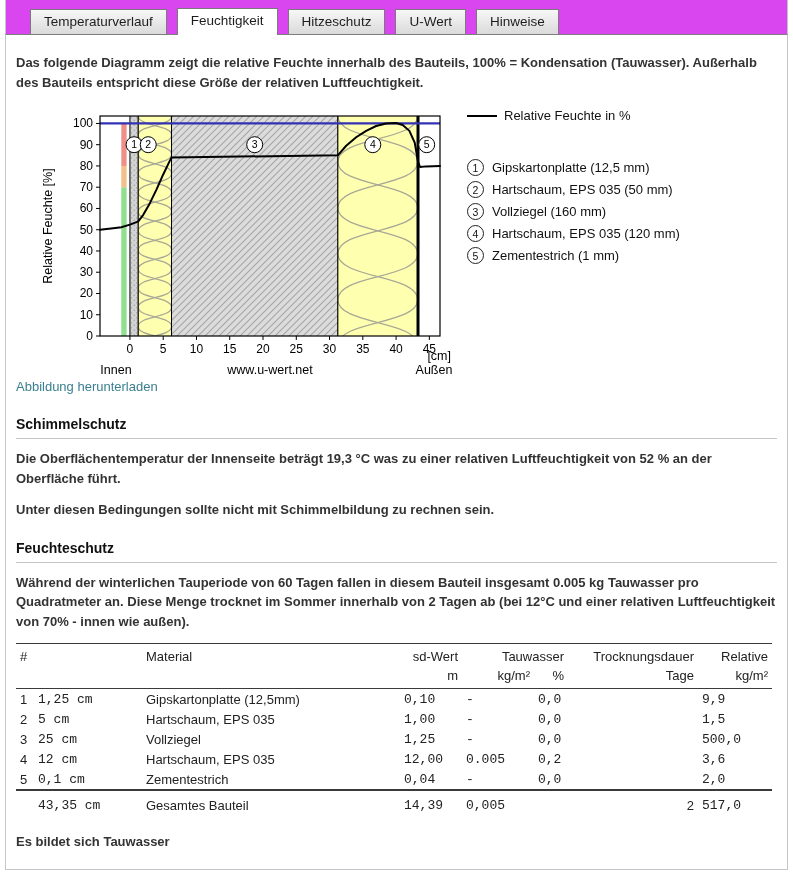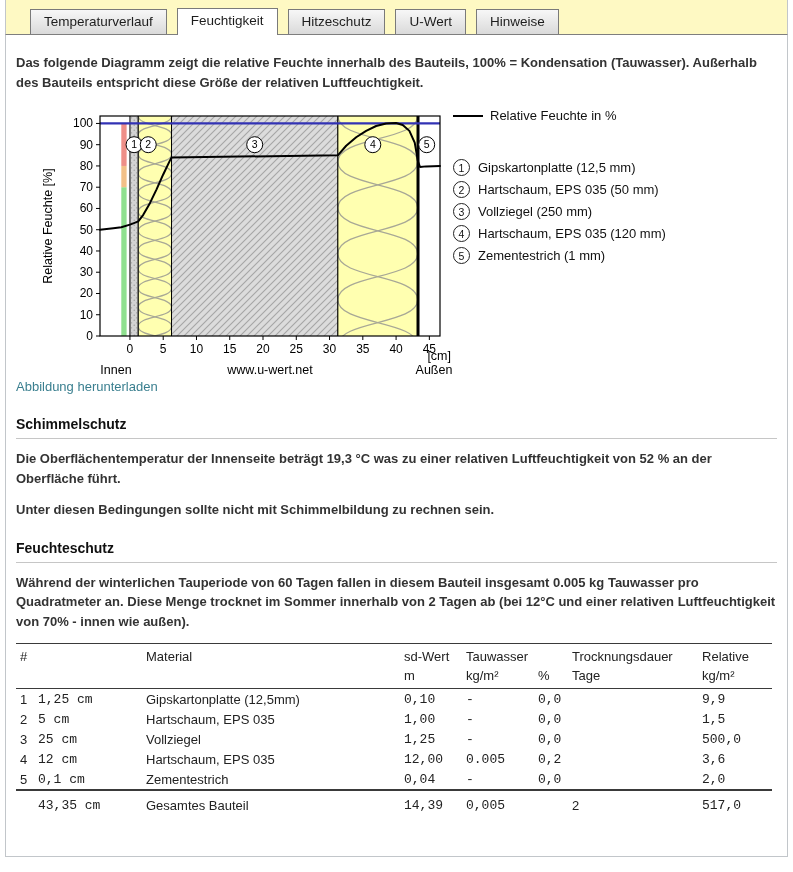--- a/index.html
+++ b/index.html
@@ -1,49 +1,49 @@
 <!DOCTYPE html>
 <html><head>
 <meta charset="utf-8">
 <style>
   html,body{margin:0;padding:0;background:#fff;}
   body{width:793px;font-family:"Liberation Sans",sans-serif;font-size:13px;color:#333;}
   .window{width:783px;margin:0 5px;}
   
-  .tabbar{background:#fef9c3;border-left:1px solid #c2c6ca;border-right:1px solid #c2c6ca;
+  .tabbar{background:#d946ef;border-left:1px solid #c2c6ca;border-right:1px solid #c2c6ca;
           border-bottom:1px solid #7e7e7e;padding:8px 6px 0 24px;display:flex;gap:10px;
           align-items:flex-end;position:relative;}
   .tab{border:1px solid #7a7a7a;border-bottom:none;background:linear-gradient(#f7f7f7,#dadada);
        padding:4px 13px 5px;cursor:pointer;font-size:13.5px;color:#1d1d1d;white-space:nowrap;}
   .tab.active{background:#fff;padding-bottom:7px;margin-bottom:-1px;z-index:2;}
   
   .content{border-left:1px solid #c2c6ca;border-right:1px solid #c2c6ca;border-bottom:1px solid #c2c6ca;
            background:#fff;padding:8px 10px 6px;min-height:822px;box-sizing:border-box;}
   p{margin:10px 0 12px;line-height:1.5;font-weight:bold;}
   h2{font-size:14px;color:#101010;margin:20px 0 4px;padding-bottom:6px;border-bottom:1px solid #c6c6c6;}
   .dl-link{color:#3a7f8f;cursor:pointer;display:inline-block;margin:1px 0 2px;text-decoration:none;}
   
   .chart-row{display:flex;margin:8px 0 0 22px;}
-  .chart-side{margin-left:0;padding-top:4px;}
+  .chart-side{margin-left:14px;padding-top:4px;}
   .legend-line{display:flex;align-items:center;gap:7px;font-size:13px;color:#111;}
   .legend-sample{width:30px;height:2px;background:#000;flex:none;}
   .layer-list{list-style:none;margin:36px 0 0;padding:0;}
   .layer-list li{display:flex;align-items:center;gap:8px;margin-bottom:5px;color:#111;}
   .circle-num{width:15px;height:15px;border:1px solid #222;border-radius:50%;display:inline-flex;
               align-items:center;justify-content:center;font-size:10.5px;flex:none;background:#fff;}
   svg text{font-family:"Liberation Sans",sans-serif;}
   
   table{border-collapse:collapse;table-layout:fixed;width:756px;font-size:13px;margin-top:4px;}
   th{font-weight:normal;padding:2px 4px;color:#222;}
   td{padding:2.5px 4px;color:#222;}
   thead tr.h1 th{border-top:1px solid #3a3a3a;padding-top:5px;}
   thead tr.h2 th{border-bottom:1px solid #3a3a3a;padding-bottom:5px;}
   tr.total td{border-top:2px solid #3a3a3a;padding-top:7px;}
   .al-r{padding-right:8px;font-family:Liberation Mono, monospace;}
-  .al-c{text-align:left;}
+  .al-c{text-align:right;}
   .al-l{text-align:left;}
 </style>
 </head>
 <body>
 
 <div class="window">
 
   <div class="tabbar">
 
   <div class="tab">Temperaturverlauf</div>
@@ -166,21 +166,21 @@
             <li>
               <span class="circle-num">1</span>
               <span>Gipskartonplatte (12,5 mm)</span>
             </li>
             <li>
               <span class="circle-num">2</span>
               <span>Hartschaum, EPS 035 (50 mm)</span>
             </li>
             <li>
               <span class="circle-num">3</span>
-              <span>Vollziegel (250 mm)</span>
+              <span>Vollziegel (160 mm)</span>
             </li>
             <li>
               <span class="circle-num">4</span>
               <span>Hartschaum, EPS 035 (120 mm)</span>
             </li>
             <li>
               <span class="circle-num">5</span>
               <span>Zementestrich (1 mm)</span>
             </li>
           </ul>
@@ -285,16 +285,17 @@
             <td class="al-l">Gesamtes Bauteil</td>
             <td class="al-r">14,39</td>
             <td class="al-r">0,005</td>
             <td class="al-r"></td>
             <td class="al-c">2</td>
             <td class="al-r">517,0</td>
           </tr>
         </tbody>
     </table>
 
+    <p style="margin-top:16px;">Es bildet sich Tauwasser</p>
     
 
   </div>
 </div>
 
 </body></html>

